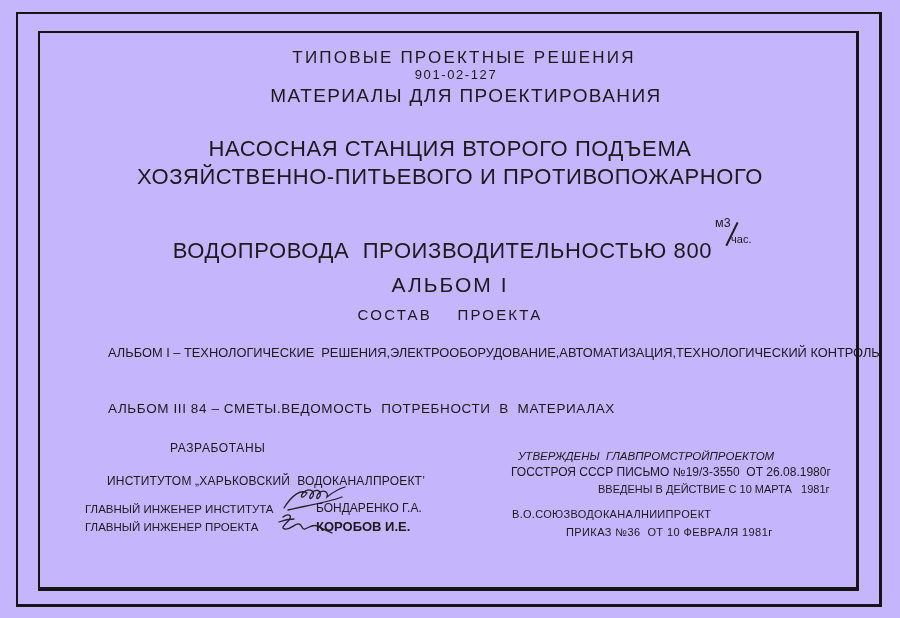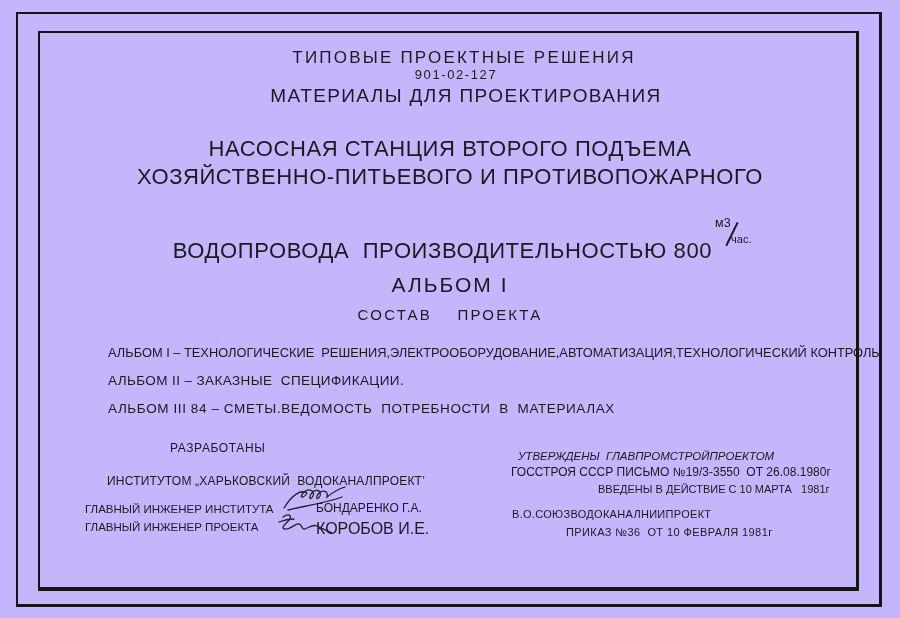--- a/index.html
+++ b/index.html
@@ -38,21 +38,21 @@
   .album-s{top:306px;font-size:15px;letter-spacing:2.2px;}
   .toc{font-size:13.5px;}
   .toc1{left:108px;top:345px;transform:scaleX(0.95);transform-origin:left top;}
   .toc2{left:108px;top:373px;letter-spacing:0.4px;}
   .toc3{left:108px;top:401px;letter-spacing:0.6px;}
   .dev-h1{left:170px;top:442px;font-size:12px;letter-spacing:0.6px;}
   .dev-h2{left:107px;top:475px;font-size:12px;letter-spacing:0.2px;}
   .role1{left:85px;top:503px;font-size:11.5px;}
   .role2{left:85px;top:521px;font-size:11.5px;}
   .name1{left:316px;top:502px;font-size:12px;}
-  .name2{left:316px;top:520px;font-size:16px;}
+  .name2{left:316px;top:520px;font-size:13px;font-weight:bold;}
   .sig{position:absolute;}
   .sig1{left:282px;top:485px;}
   .sig2{left:276px;top:512px;}
   .ap1{left:518px;top:450px;font-size:11.5px;font-style:italic;}
   .ap2{left:511px;top:466px;font-size:12px;}
   .ap3{left:572px;top:483px;font-size:11px;padding-left:26px;}
   .ap4{left:512px;top:508px;font-size:11px;letter-spacing:0.3px;}
   .ap5{left:566px;top:526px;font-size:11px;letter-spacing:0.4px;}
 </style>
 </head>
@@ -70,21 +70,20 @@
   <div class="t c title-line tl1">НАСОСНАЯ СТАНЦИЯ ВТОРОГО ПОДЪЕМА</div>
   <div class="t c title-line tl2">ХОЗЯЙСТВЕННО-ПИТЬЕВОГО И ПРОТИВОПОЖАРНОГО</div>
   <div class="t c title-line tl3">
     <span>ВОДОПРОВОДА  ПРОИЗВОДИТЕЛЬНОСТЬЮ 800</span><span class="unit"><span class="unit-num">м3</span><span class="unit-slash"></span><span class="unit-den">час.</span></span>
   </div>
 
   <div class="t c album-h">АЛЬБОМ I</div>
   <div class="t c album-s">СОСТАВ    ПРОЕКТА</div>
 
   <div class="t toc toc1">АЛЬБОМ I – ТЕХНОЛОГИЧЕСКИЕ  РЕШЕНИЯ,ЭЛЕКТРООБОРУДОВАНИЕ,АВТОМАТИЗАЦИЯ,ТЕХНОЛОГИЧЕСКИЙ КОНТРОЛЬ</div>
-  <div class="t toc toc2">АЛЬБОМ II – ЗАКАЗНЫЕ  СПЕЦИФИКАЦИИ.</div>
   <div class="t toc toc3">АЛЬБОМ III 84 – СМЕТЫ.ВЕДОМОСТЬ  ПОТРЕБНОСТИ  В  МАТЕРИАЛАХ</div>
 
   <div class="t dev-h1">РАЗРАБОТАНЫ</div>
   <div class="t dev-h2">ИНСТИТУТОМ „ХАРЬКОВСКИЙ  ВОДОКАНАЛПРОЕКТ’</div>
 
   <div class="t role1">ГЛАВНЫЙ ИНЖЕНЕР ИНСТИТУТА</div>
   <span class="sig sig1">
     <svg width="66" height="26" viewBox="0 0 66 26" aria-hidden="true">
       <g fill="none" stroke="#222" stroke-width="1.3" stroke-linecap="round">
         <path d="M2 23 C10 10, 19 4, 25 8 C21 14, 17 13, 21 8 C27 2, 33 6, 31 11 C29 15, 26 14, 29 9 C33 3, 40 5, 38 11 C36 15, 33 14, 36 9 C40 4, 47 6, 45 12 C50 8, 56 4, 63 2"></path>

